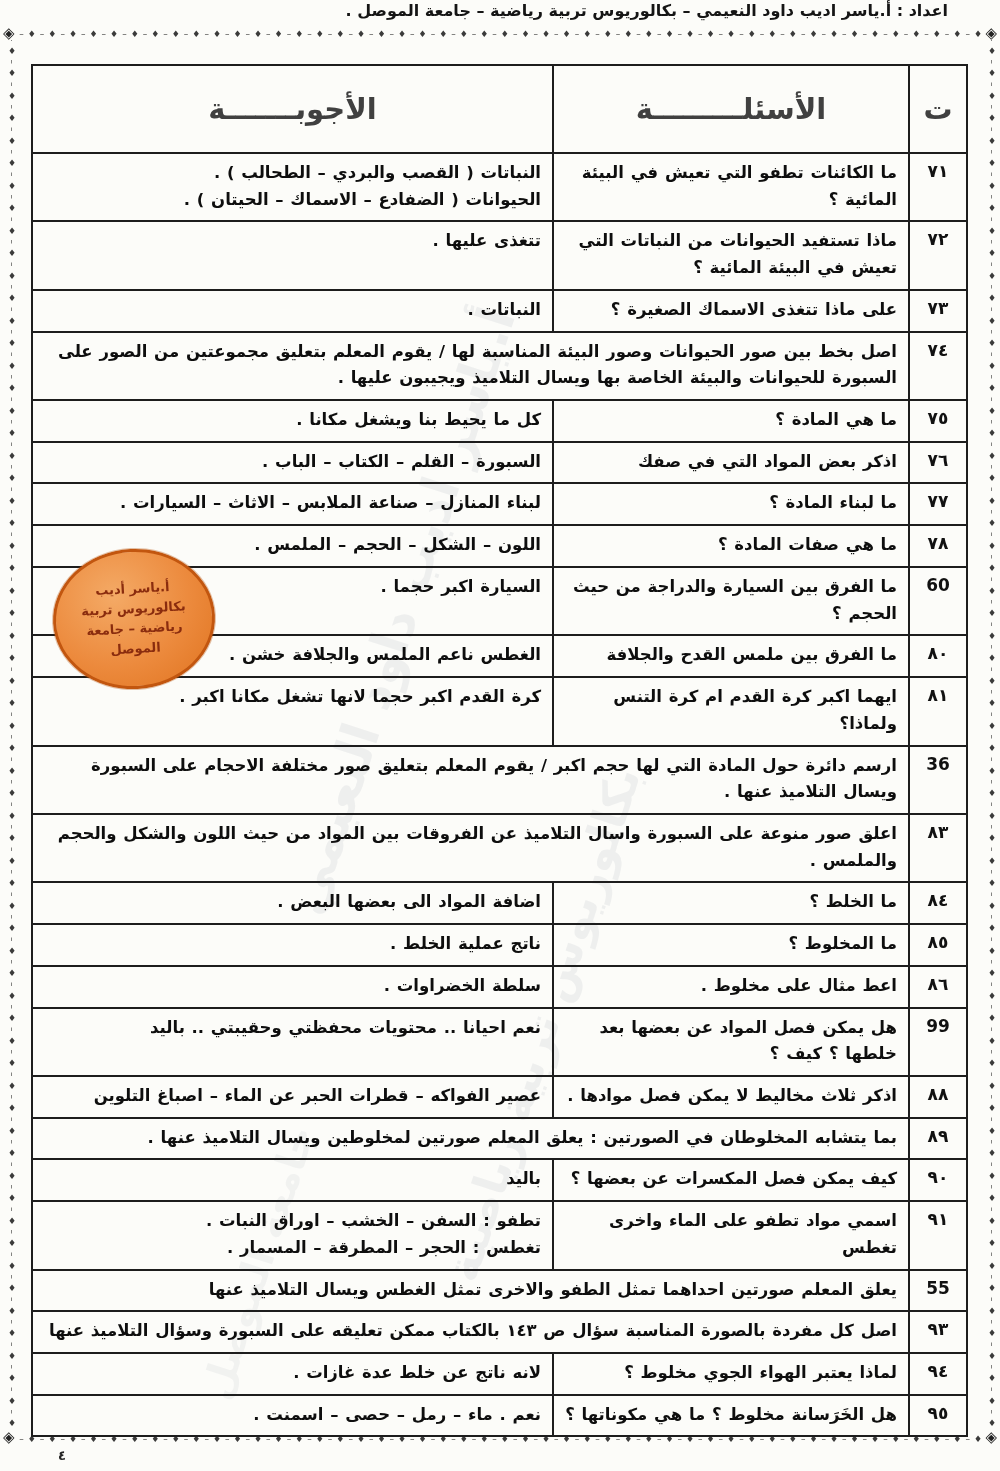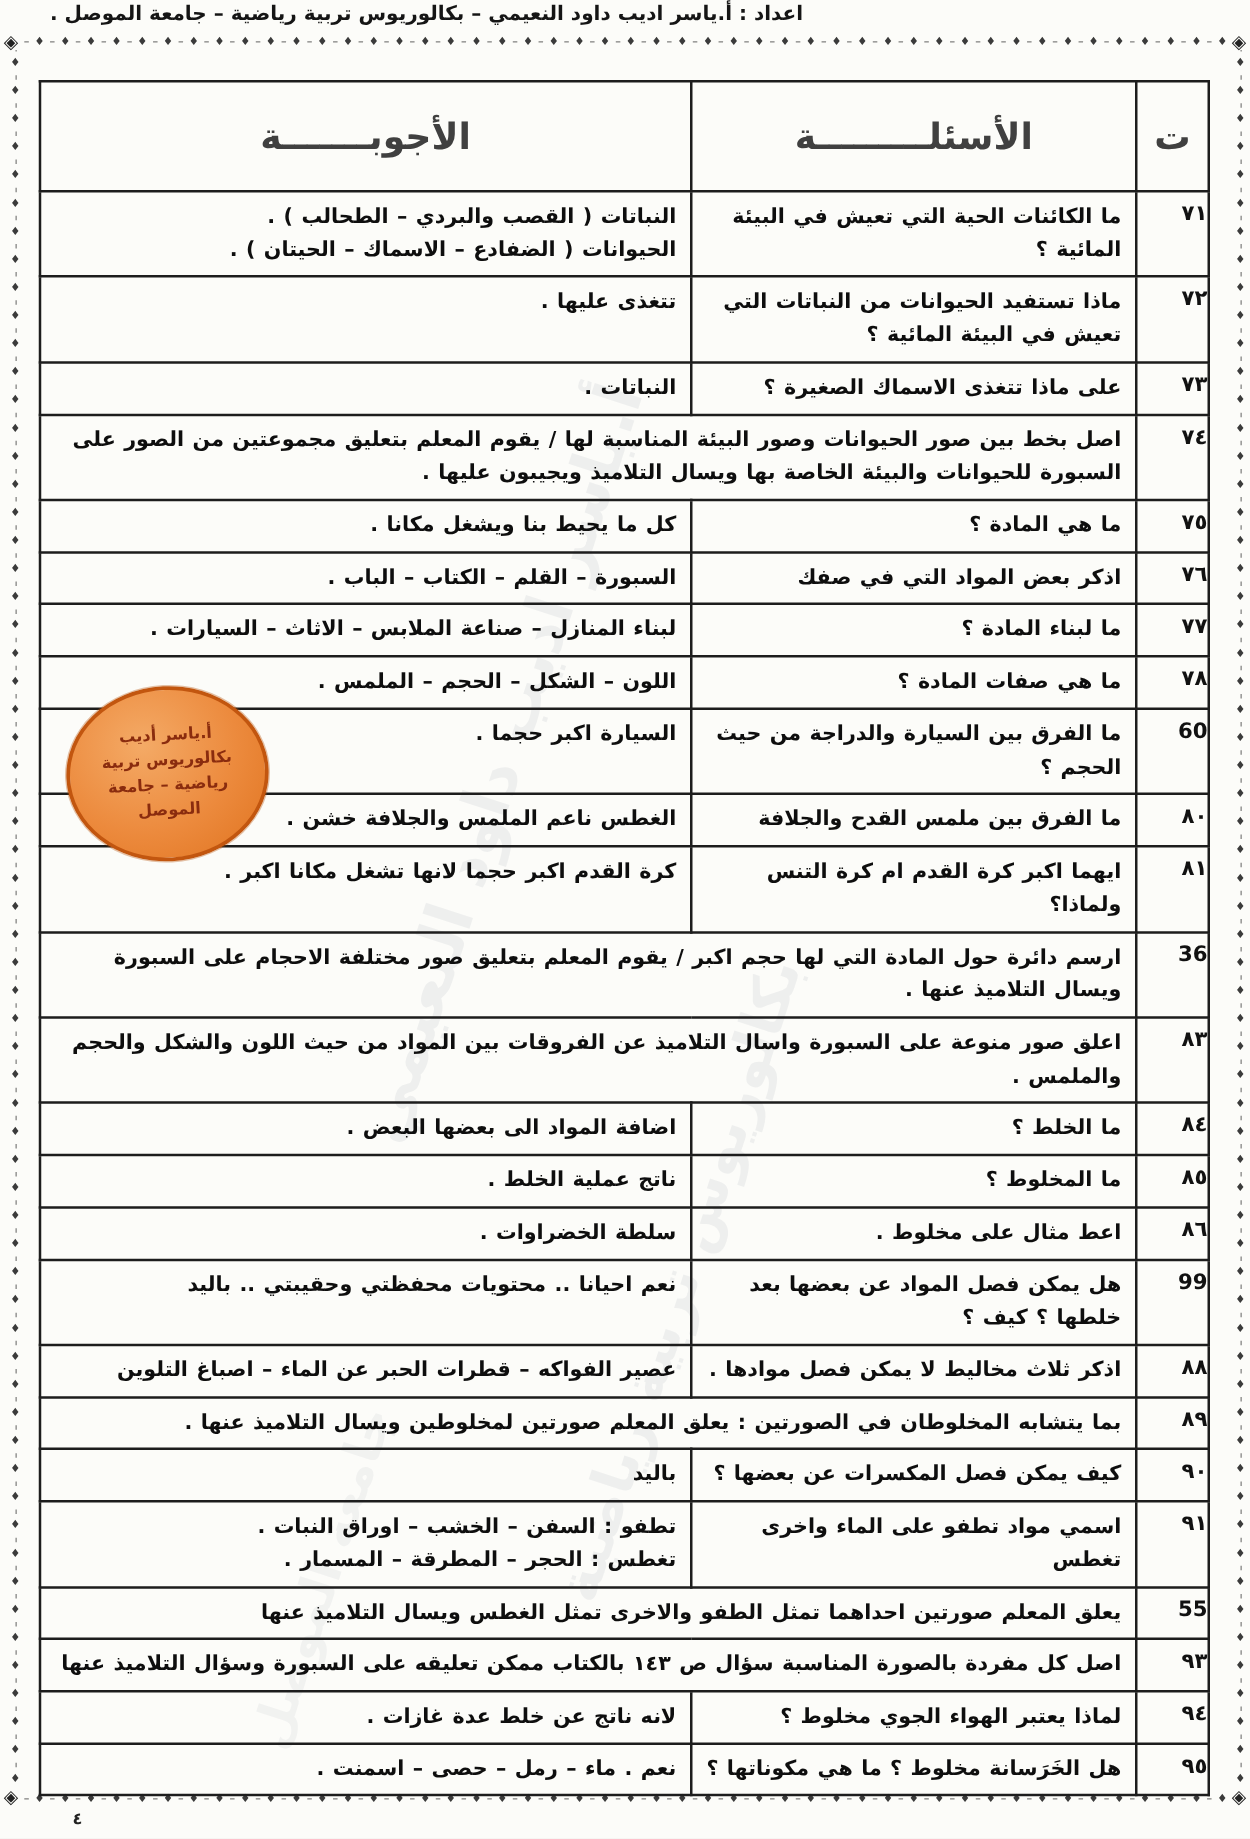--- a/index.html
+++ b/index.html
@@ -5,21 +5,21 @@
   * { margin:0; padding:0; box-sizing:border-box; }
   body { background:#e9e9e6; font-family:"DejaVu Sans", sans-serif; }
   .page {
     position:relative; width:1000px; height:1471px; margin:0 auto;
     background:#fcfcf9; overflow:hidden; direction:rtl;
     color:#111;
   }
   
   .doc-header {
     position:absolute; top:1px; left:40px; right:52px;
-    text-align:left; font-size:16px; font-weight:bold; color:#151515;
+    text-align:right; font-size:16px; font-weight:bold; color:#151515;
     letter-spacing:0.2px;
   }
   
   .chain {
     position:absolute; color:#2b2b2b; font-size:9px; letter-spacing:4px;
     white-space:nowrap; overflow:hidden; opacity:.92; user-select:none;
   }
   .chain.h-top    { top:29px;  left:14px; right:14px; height:14px; }
   .chain.h-bottom { top:1434px; left:14px; right:14px; height:14px; }
   .chain.v { writing-mode:vertical-rl; width:14px; top:40px; height:1392px; }
@@ -49,21 +49,21 @@
   table.qa th, table.qa td {
     border:2px solid #1d1d1d; vertical-align:top;
   }
   table.qa thead th {
     height:88px; vertical-align:middle; text-align:center;
     font-size:29px; font-weight:bold; color:#404040;
   }
   table.qa col.c-num { width:58px; }
   table.qa col.c-q   { width:356px; }
   td.num {
-    font-size:17px; font-weight:bold; padding-top:7px;
+    text-align:center; font-size:17px; font-weight:bold; padding-top:7px;
   }
   td.q, td.a, td.full {
     font-size:16.5px; font-weight:bold; line-height:1.62;
     padding:6px 11px 7px; color:#0e0e0e;
     white-space:pre-line; word-spacing:1px;
   }
   
   .stamp {
     position:absolute; left:53px; top:549px; width:162px; height:140px;
     border-radius:50%; z-index:6;
@@ -113,21 +113,21 @@
     <thead>
       <tr>
         <th>ت</th>
         <th>الأسئلـــــــــة</th>
         <th>الأجوبـــــــة</th>
       </tr>
     </thead>
     <tbody>
         <tr>
           <td class="num">٧١</td>
-          <td class="q">ما الكائنات الحية التي تعيش في البيئة المائية ؟</td>
+          <td class="q">ما الكائنات تطفو التي تعيش في البيئة المائية ؟</td>
           <td class="a">النباتات ( القصب والبردي – الطحالب ) .
 الحيوانات ( الضفادع – الاسماك – الحيتان ) .</td>
         </tr>
         <tr>
           <td class="num">٧٢</td>
           <td class="q">ماذا تستفيد الحيوانات من النباتات التي تعيش في البيئة المائية ؟</td>
           <td class="a">تتغذى عليها .</td>
         </tr>
         <tr>
           <td class="num">٧٣</td>

